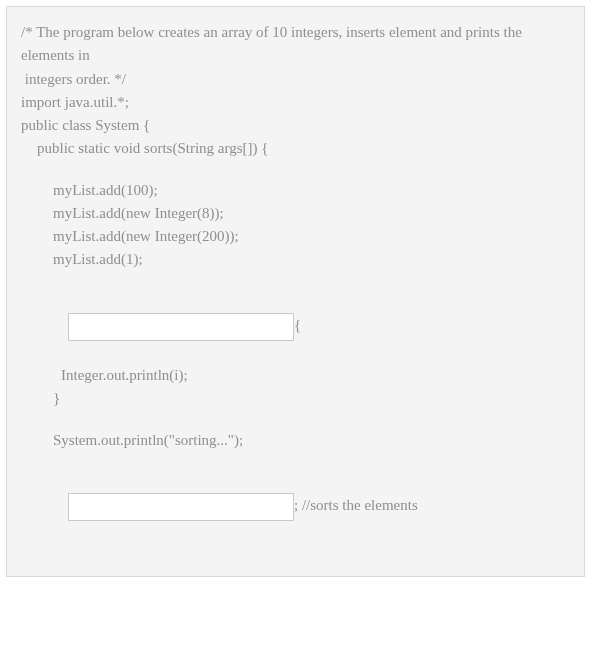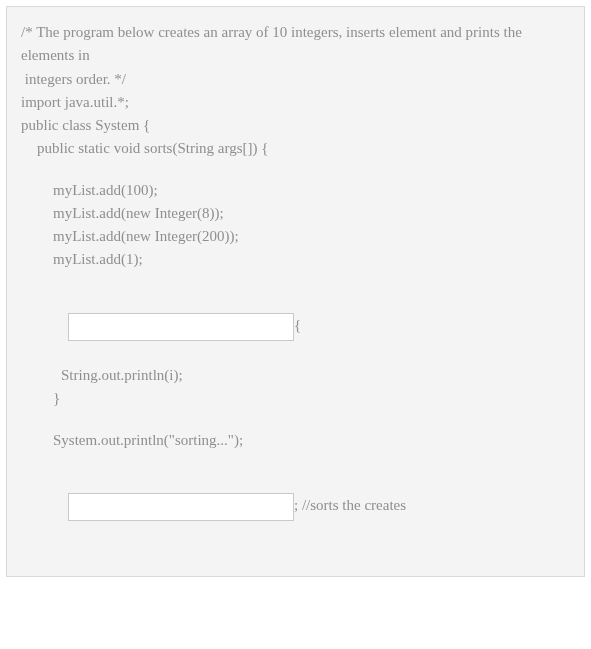--- a/index.html
+++ b/index.html
@@ -74,28 +74,28 @@
   <div class="line ind2">myList.add(100);</div>
   <div class="line ind2">myList.add(new Integer(8));</div>
   <div class="line ind2">myList.add(new Integer(200));</div>
   <div class="line ind2">myList.add(1);</div>
 
   <div class="gap"></div>
 
   <div class="line ind2">
     <input class="blank-wide" type="text" value="" style=""><span>{</span>
   </div>
-  <div class="line ind3">String.out.println(i);</div>
+  <div class="line ind3">Integer.out.println(i);</div>
   <div class="line ind2">}</div>
 
   <div class="gap"></div>
 
   <div class="line ind2">System.out.println("sorting...");</div>
 
   <div class="gap"></div>
 
   <div class="line ind2">
-    <input class="blank-wide" type="text" value="" style=""><span>; //sorts the creates</span>
+    <input class="blank-wide" type="text" value="" style=""><span>; //sorts the elements</span>
   </div>
 
   <div class="gap"></div>
 
 </div>
 
 </body></html>

